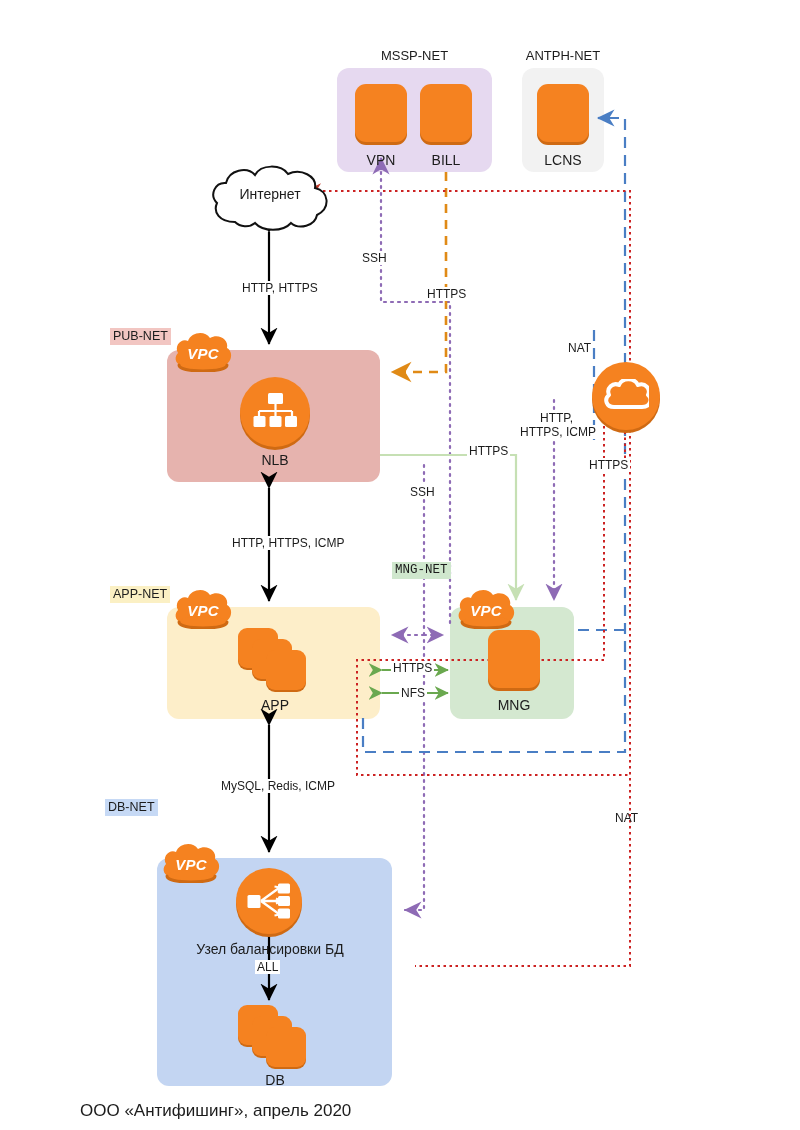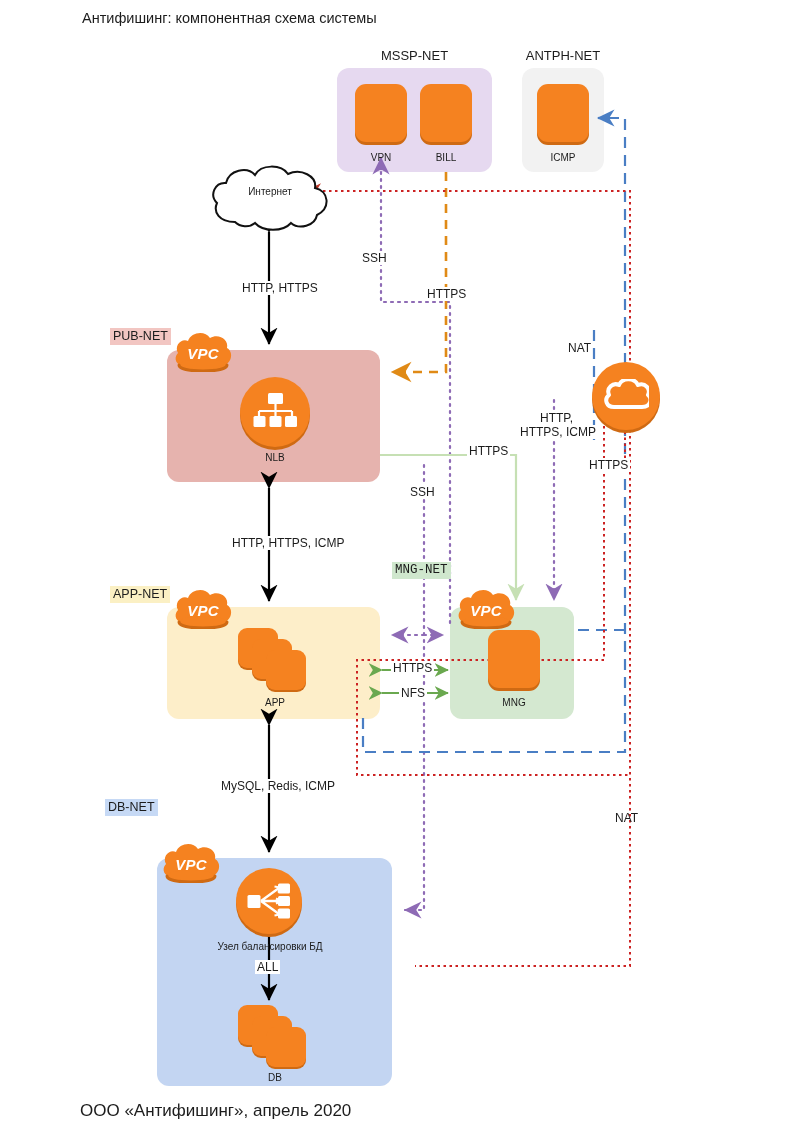--- a/index.html
+++ b/index.html
@@ -77,37 +77,36 @@
   }
   .vpc .vpc-txt {
     position: relative; z-index: 2;
     color: #fff; font-size: 15px; font-weight: bold;
     font-style: italic; letter-spacing: .3px;
     margin-top: 4px;
   }
 
   
   .cap {
-    position: absolute; font-size: 10px; color: #1c1c1c;
+    position: absolute; font-size: 14px; color: #1c1c1c;
     text-align: center; white-space: nowrap;
   }
   
   .lbl {
     position: absolute; font-size: 12px; color: #1c1c1c;
     background: #ffffff; padding: 0 2px; white-space: nowrap;
     line-height: 14px;
   }
   .lbl.nobg { background: transparent; }
 </style>
 </head>
 <body>
 
 <div class="stage">
 
-  <div class="title">Антифишинг: компонентная схема системы</div>
 
   <div class="zone zone-mssp" style="left:337px;top:68px;width:155px;height:104px;"></div>
   <div class="zone zone-antph" style="left:522px;top:68px;width:82px;height:104px;"></div>
   <div class="zone zone-pub" style="left:167px;top:350px;width:213px;height:132px;"></div>
   <div class="zone zone-app" style="left:167px;top:607px;width:213px;height:112px;"></div>
   <div class="zone zone-mng" style="left:450px;top:607px;width:124px;height:112px;"></div>
   <div class="zone zone-db" style="left:157px;top:858px;width:235px;height:228px;"></div>
 
   <svg class="wires" viewBox="0 0 800 1130">
     <defs>
@@ -184,21 +183,21 @@
   <div class="cap" style="left:205px;top:186px;width:130px;">Интернет</div>
 
   <div class="zone-caption" style="left:337px;top:48px;width:155px;">MSSP-NET</div>
   <div class="svc" style="left:355px;top:84px;width:52px;height:58px;"></div>
   <div class="cap" style="left:355px;top:152px;width:52px;">VPN</div>
   <div class="svc" style="left:420px;top:84px;width:52px;height:58px;"></div>
   <div class="cap" style="left:420px;top:152px;width:52px;">BILL</div>
 
   <div class="zone-caption" style="left:522px;top:48px;width:82px;">ANTPH-NET</div>
   <div class="svc" style="left:537px;top:84px;width:52px;height:58px;"></div>
-  <div class="cap" style="left:522px;top:152px;width:82px;">ICMP</div>
+  <div class="cap" style="left:522px;top:152px;width:82px;">LCNS</div>
 
   <div class="net-badge badge-pub" style="left:110px;top:328px;">PUB-NET</div>
   <div class="vpc" style="left:172px;top:330px;">
     <svg style="position:absolute;left:0;top:0;" width="62" height="42" viewBox="0 0 62 42">
       <path d="M13,36 C4,36 1,28 6,23 C2,16 9,8 16,11 C19,2 33,0 38,8
                C47,3 57,10 55,18 C62,22 60,34 50,36 Z" fill="#f58220"></path>
       <ellipse cx="31" cy="35" rx="24" ry="6" fill="#f58220"></ellipse>
       <path d="M7,35 C7,39 18,41 31,41 C44,41 55,39 55,35" fill="none" stroke="#cf6a13" stroke-width="3" stroke-linecap="round"></path>
     </svg>
     <span class="vpc-txt">VPC</span>

